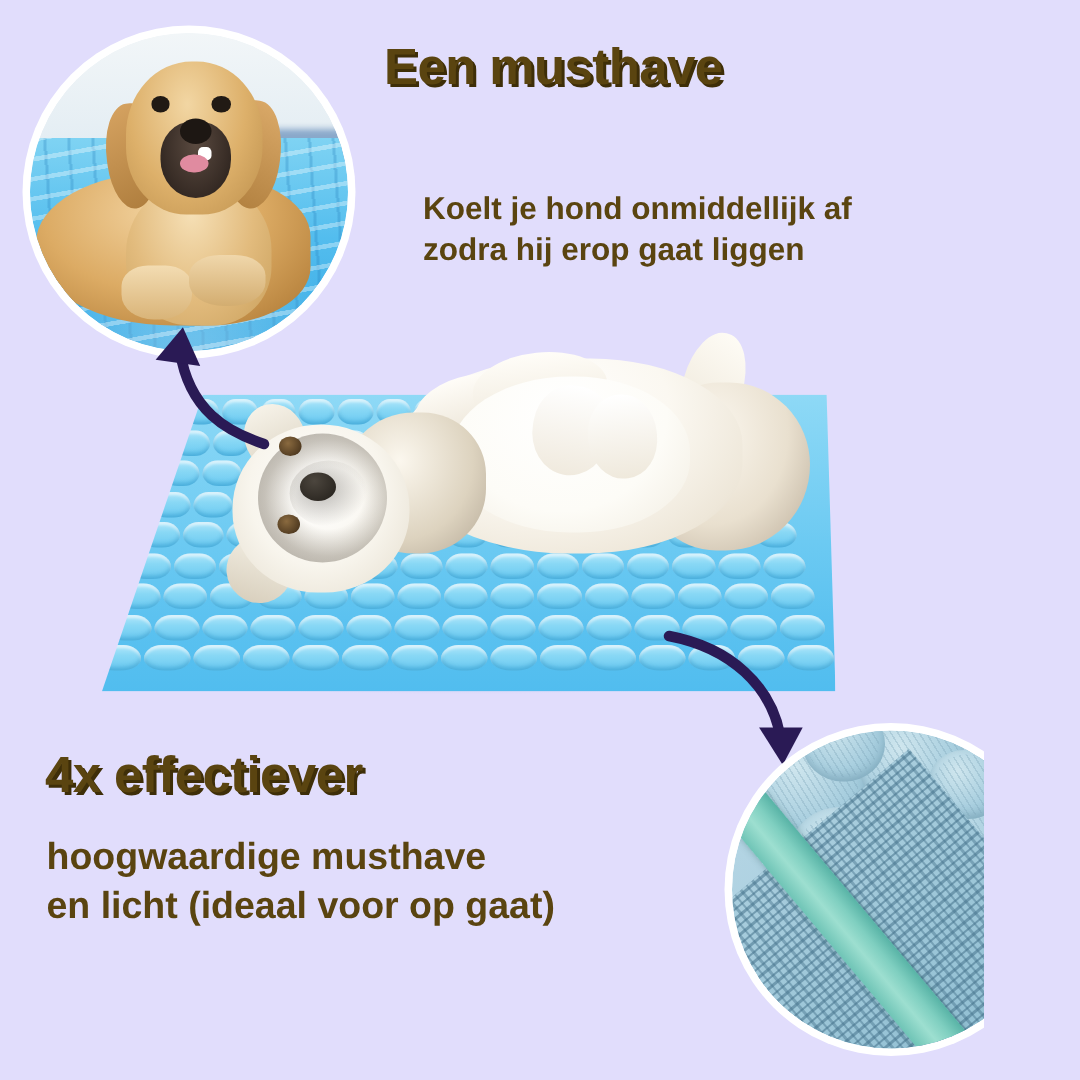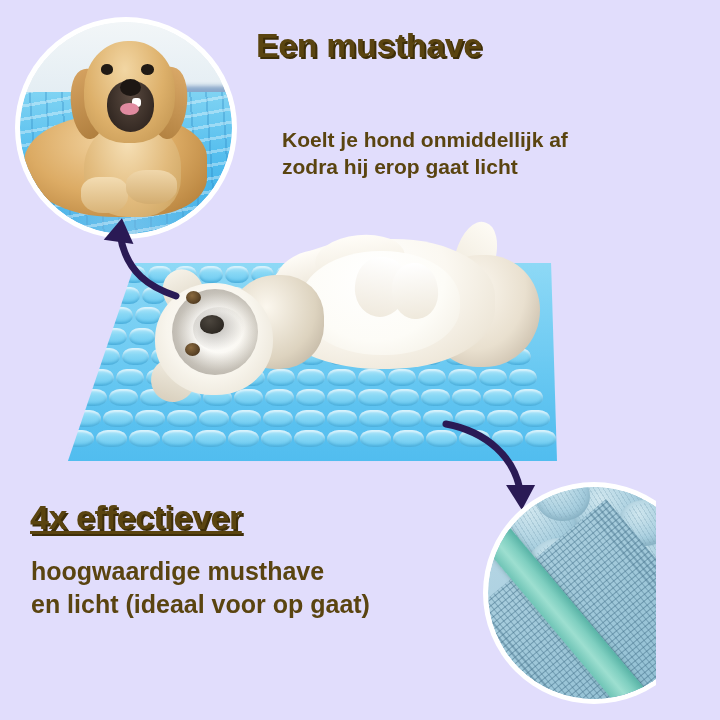--- a/index.html
+++ b/index.html
@@ -24,21 +24,21 @@
   }
   .subcopy{
     position:absolute;
     font-weight:700;
     color:#5a4410;
     line-height:1.30;
     white-space:pre;
   }
   #headline-top{left:256px;top:28px;font-size:34px;}
   #subcopy-top{left:258px;top:126px;font-size:21px;margin-left:24px;}
-  #headline-bottom{left:30px;top:500px;font-size:34px;text-decoration:underline;}
+  #headline-bottom{left:30px;top:500px;font-size:34px;}
   #subcopy-bottom{left:31px;top:555px;font-size:25px;}
 
   
   .photo-circle{
     position:absolute;border-radius:50%;
     background:#fff;
     box-shadow:0 0 0 5px #ffffff;
     overflow:hidden;
   }
   .photo-inner{position:absolute;left:0;top:0;width:100%;height:100%;border-radius:50%;overflow:hidden;}
@@ -190,21 +190,21 @@
         <div class="dg dog-tooth"></div>
         <div class="dg dog-tongue"></div>
         <div class="dg dog-paw-a"></div>
         <div class="dg dog-paw-b"></div>
       </div>
     </div>
   </div>
 
   <div class="headline" id="headline-top"><span>Een musthave</span><br></div>
 
-  <div class="subcopy" id="subcopy-top"><span>Koelt je hond onmiddellijk af</span><br><span>zodra hij erop gaat licht</span></div>
+  <div class="subcopy" id="subcopy-top"><span>Koelt je hond onmiddellijk af</span><br><span>zodra hij erop gaat liggen</span></div>
 
   <div class="hero">
     <div class="mat-shadow"></div>
     <div class="hero-mat" id="hero-mat">
         <div class="matrow" style="top: 3px; height: 17px; left: 12%; width: 77.8%;">
           <div class="matcell"></div>
           <div class="matcell"></div>
           <div class="matcell"></div>
           <div class="matcell"></div>
           <div class="matcell"></div>

